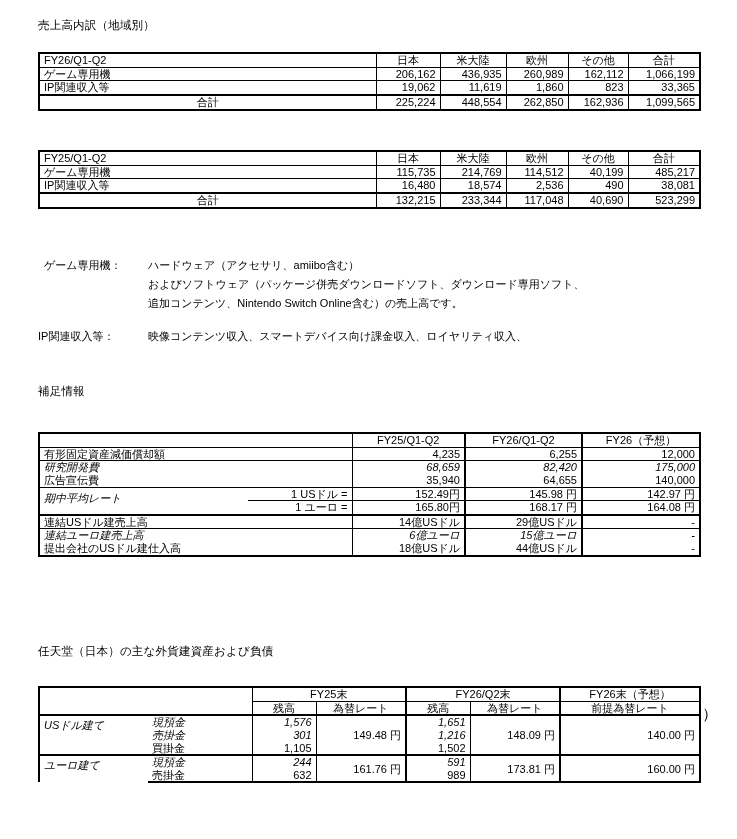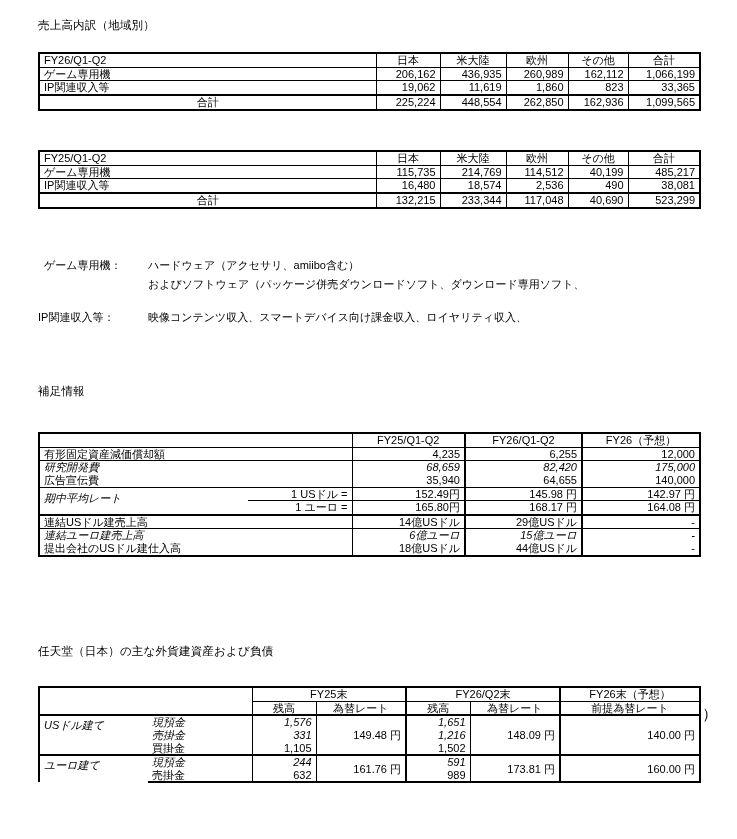--- a/index.html
+++ b/index.html
@@ -204,20 +204,21 @@
     </tbody>
   </table>
 
   <div class="defs" style="left:44px; top:256px; width:680px;">
 
     <div class="def-block" style="margin-bottom:14px;">
       <div class="def-term" style="width:104px;">ゲーム専用機：</div>
       <div class="def-body">
         <div class="def-line">ハードウェア（アクセサリ、amiibo含む）</div>
         <div class="def-line">およびソフトウェア（パッケージ併売ダウンロードソフト、ダウンロード専用ソフト、</div>
+        <div class="def-line">追加コンテンツ、Nintendo Switch Online含む）の売上高です。</div>
       </div>
     </div>
 
     <div class="def-block" style="margin-left:-6px;">
       <div class="def-term" style="width:110px;">IP関連収入等：</div>
       <div class="def-body">
         <div class="def-line">映像コンテンツ収入、スマートデバイス向け課金収入、ロイヤリティ収入、</div>
       </div>
     </div>
   </div>
@@ -340,21 +341,21 @@
         <td class="spanlabel frame-left no-right no-bottom thick-above" rowspan="3" style="vertical-align:top; padding-top:3px;">USドル建て</td>
         <td class="sublabel no-left no-bottom thick-above">現預金</td>
         <td class="num no-bottom thick-above">1,576</td>
         <td class="num thick-above" rowspan="3">149.48 円</td>
         <td class="num hl-left no-bottom hl-top">1,651</td>
         <td class="num hl-right hl-top" rowspan="3">148.09 円</td>
         <td class="num frame-right thick-above" rowspan="3">140.00 円</td>
       </tr>
       <tr>
         <td class="sublabel no-left no-top no-bottom">売掛金</td>
-        <td class="num no-top no-bottom">331</td>
+        <td class="num no-top no-bottom">301</td>
         <td class="num hl-left no-top no-bottom">1,216</td>
       </tr>
       <tr>
         <td class="sublabel no-left no-top">買掛金</td>
         <td class="num no-top">1,105</td>
         <td class="num hl-left no-top">1,502</td>
       </tr>
 
       <tr>
         <td class="spanlabel frame-left no-right no-bottom thick-above" rowspan="2" style="vertical-align:top; padding-top:3px;">ユーロ建て</td>

